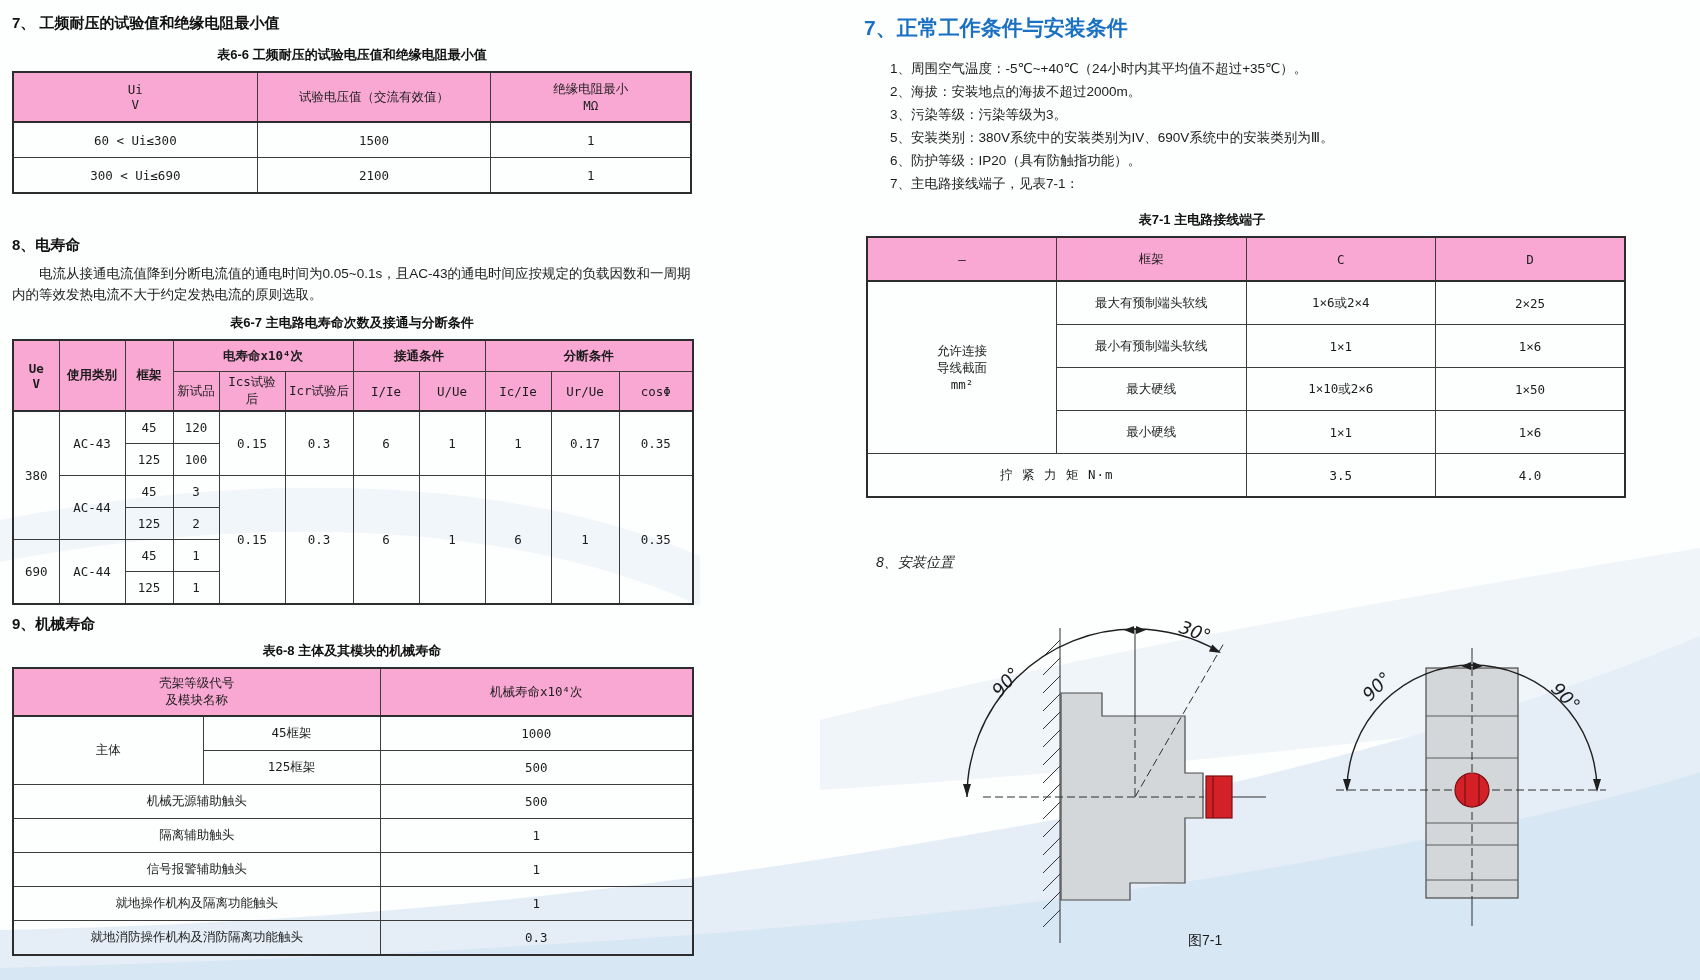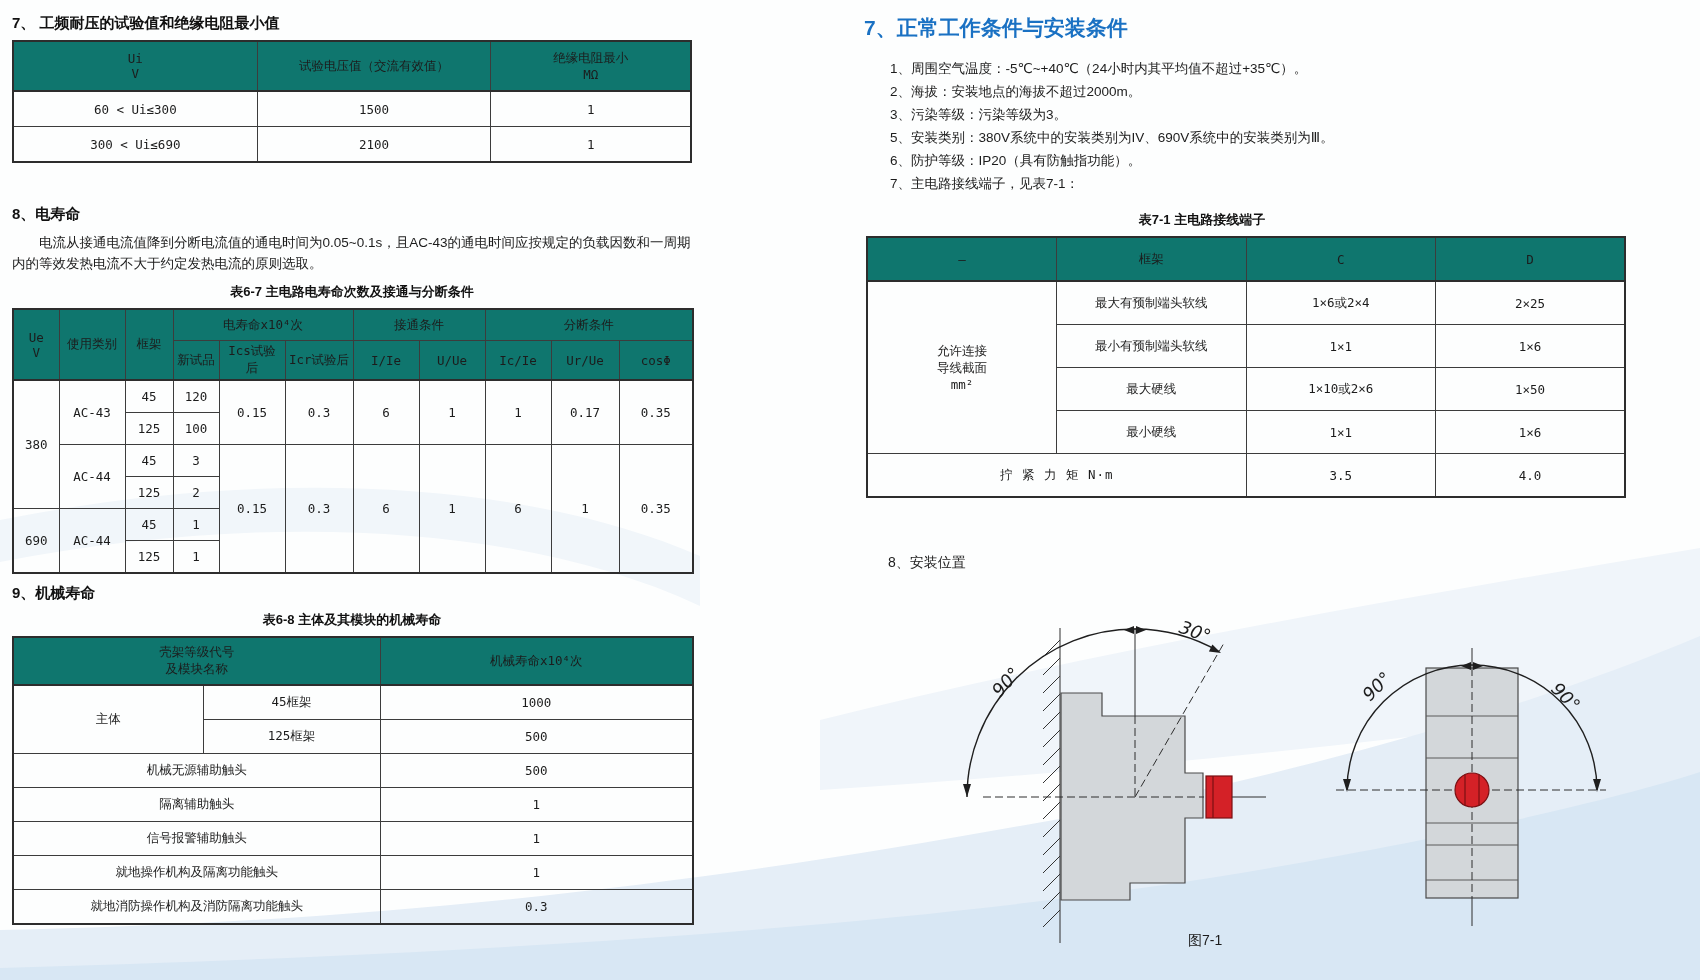--- a/index.html
+++ b/index.html
@@ -25,40 +25,40 @@
   table.tbl {
     border-collapse:collapse; table-layout:fixed; width:100%;
     border:2px solid #2d2d2d; margin-top:7px;
     font-family:"DejaVu Sans Mono","DejaVu Sans",sans-serif;
   }
   .tbl th, .tbl td {
     border:1px solid #3c3c3c; text-align:center; vertical-align:middle;
     font-size:12.5px; font-weight:normal; padding:2px 3px; color:#1c1c1c;
     background:transparent; overflow:hidden;
   }
-  .tbl thead th { background:#0f766e; }
+  .tbl thead th { background:#f9a8d4; }
   .tbl thead { border-bottom:2px solid #2d2d2d; }
 
   .t66 thead th { height:44px; }
   .t66 tbody td { height:30px; }
-  .t67 thead tr.hr1 th { height:26px; }
+  .t67 thead tr.hr1 th { height:26px;font-weight:bold; }
   .t67 thead tr.hr2 th { height:26px; }
   .t67 tbody td { height:27px; }
   .t68 thead th { height:42px; }
   .t68 tbody td { height:29px; }
   .t71 { width:672px; margin-left:8px; }
   .t71 thead th { height:38px; }
   .t71 tbody td { height:38px; }
   .t71 td.torque { letter-spacing:1px; }
 
   .h-blue { font-size:21px; font-weight:bold; color:#1a71c3; margin:14px 0 0 6px; }
   .cond-list { margin-top:16px; }
   .cond { font-size:13.5px; line-height:22px; margin-bottom:1px;
           padding-left:60px; text-indent:-28px; color:#1c1c1c; }
-  .h-install { font-size:14px; color:#1c1c1c; margin:56px 0 0 30px; font-weight:normal; }
+  .h-install { font-size:14px; color:#1c1c1c; margin:56px 0 0 18px; font-weight:normal;font-style:italic; }
 
   .fig-side  { position:absolute; left:62px;  top:598px; }
   .fig-front { position:absolute; left:420px; top:608px; }
   .fig-cap { position:absolute; left:330px; top:932px; font-size:14px; color:#1c1c1c; }
 
   .angle-label { font-family:"DejaVu Sans",sans-serif; font-style:italic; font-size:18px; fill:#1c1c1c; }
   .dashline { stroke:#2e2e2e; stroke-width:1; stroke-dasharray:8 4; fill:none; }
   .solidline { stroke:#2e2e2e; stroke-width:1; fill:none; }
   .arcline { stroke:#1f1f1f; stroke-width:1.4; fill:none; }
   .bodyshape { fill:#d3d7da; stroke:#4a4a4a; stroke-width:1.2; }
@@ -71,20 +71,21 @@
   <path d="M0,520 C 260,468 520,478 700,556 L700,606 C 520,522 260,512 0,562 Z" fill="#f1f6fa"></path>
   <path d="M820,720 C 1100,650 1400,598 1700,548 L1700,700 C 1400,742 1100,772 820,790 Z" fill="#f0f5fa"></path>
   <path d="M0,930 C 400,922 720,880 1020,826 C 1280,780 1520,712 1700,636 L1700,980 L0,980 Z" fill="#e5eef7"></path>
   <path d="M0,968 C 500,954 900,926 1210,878 C 1420,844 1600,804 1700,772 L1700,980 L0,980 Z" fill="#d8e7f4"></path>
 </svg>
 
 <div class="col left-col">
 
   <h2 class="h-black h1-left">7、 工频耐压的试验值和绝缘电阻最小值</h2>
 
+  <div class="tcap cap66">表6-6 工频耐压的试验电压值和绝缘电阻最小值</div>
   <table class="tbl t66">
     <colgroup>
         <col style="width:36%">
         <col style="width:34.5%">
         <col style="width:29.5%">
       </colgroup>
     <thead>
       <tr>
         <th>
           <div>Ui</div>

